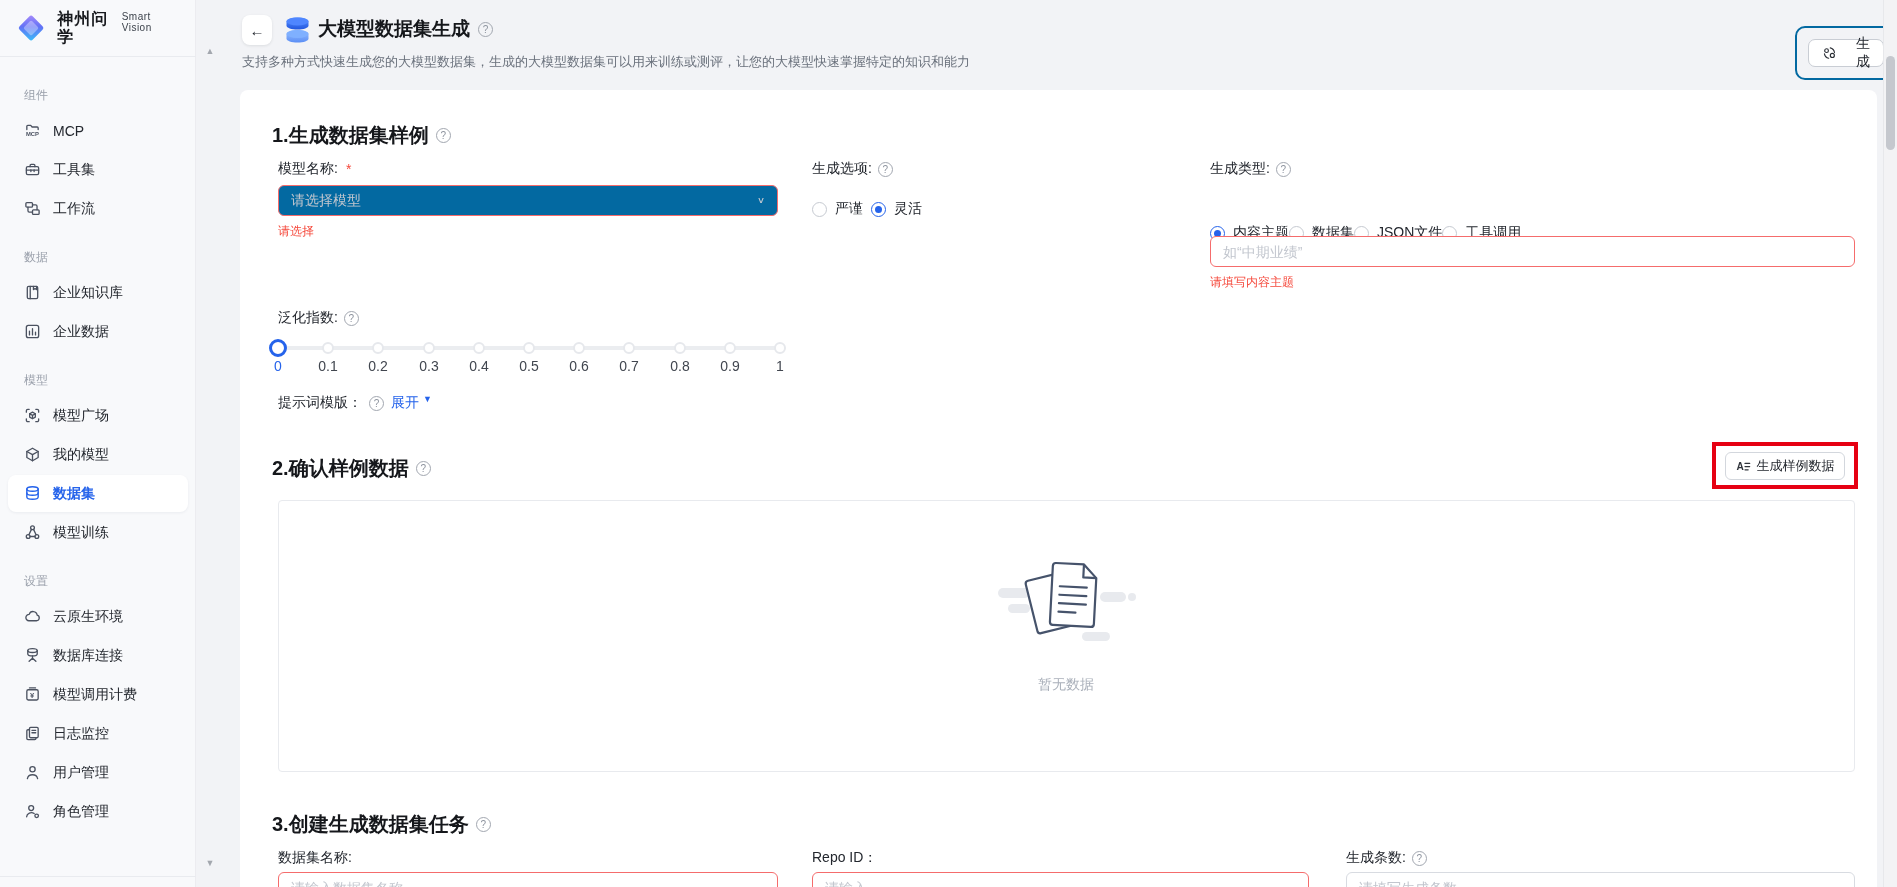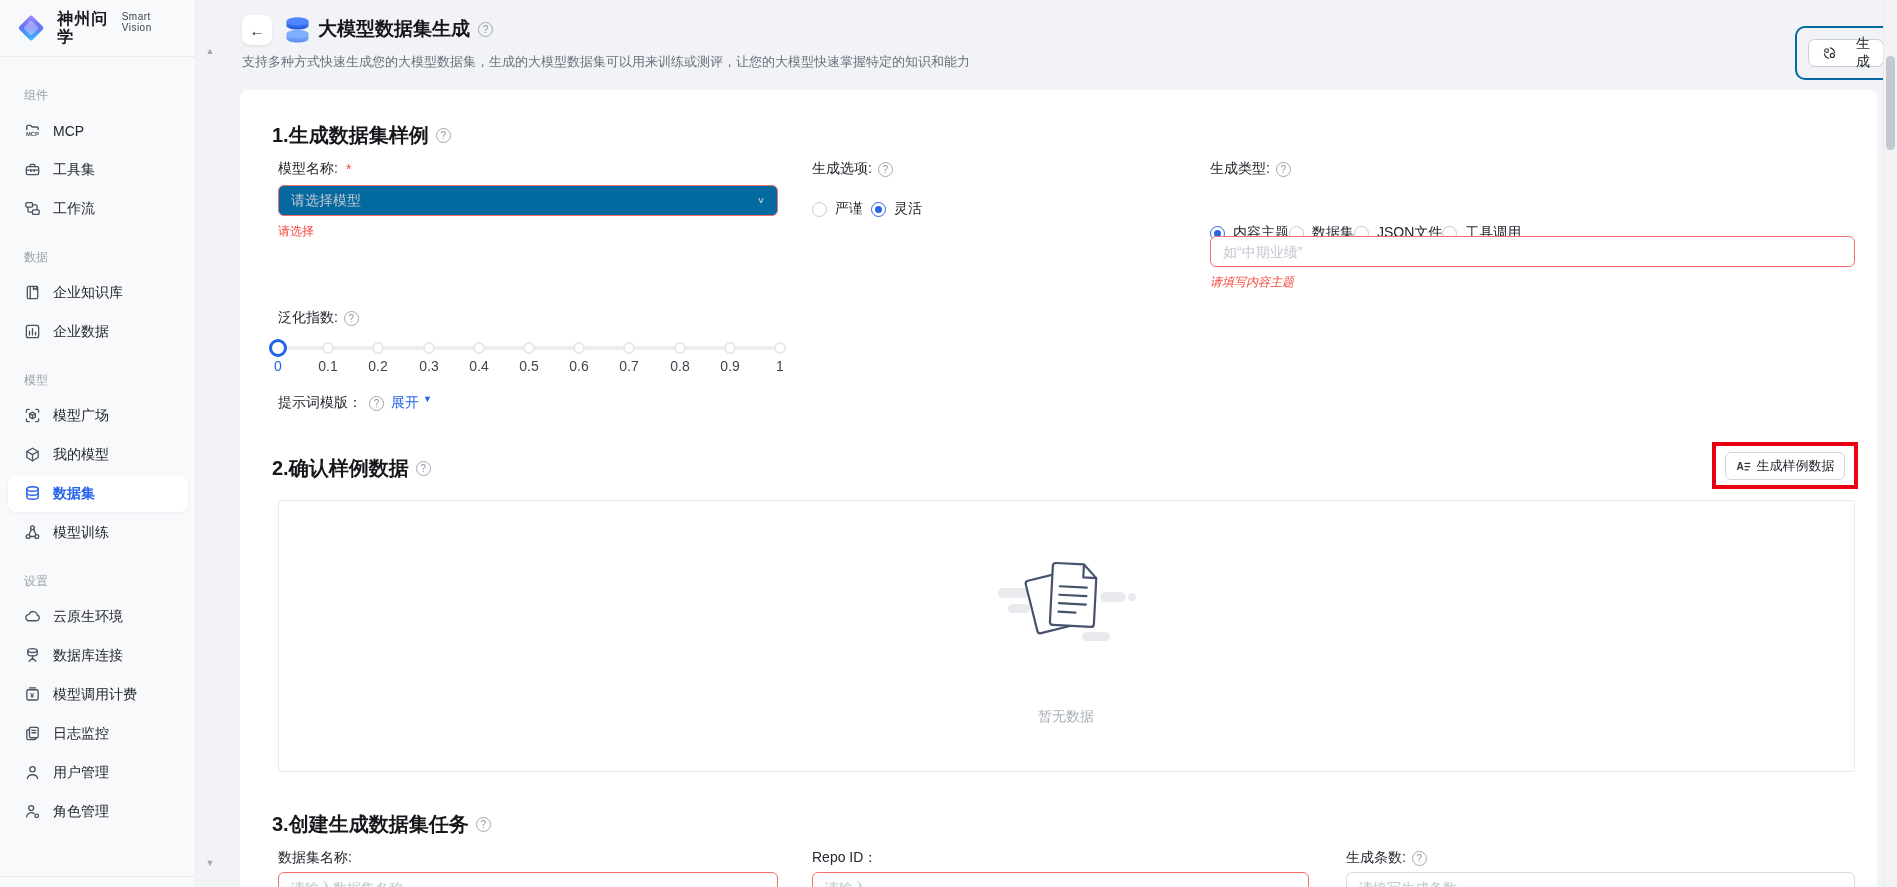--- a/index.html
+++ b/index.html
@@ -72,21 +72,21 @@
 
   .prompt-row { position:absolute; left:278px; top:394px; display:flex; align-items:center; gap:7px; font-size:14px; color:#23272e; }
   .expand-link { color:#2563eb; cursor:pointer; display:flex; align-items:flex-start; gap:4px; }
   .expand-caret { font-size:9px; color:#2563eb; }
 
   
   .annotation-box { position:absolute; left:1712px; top:442px; width:146px; height:47px; border:4px solid #e60012; pointer-events:none; z-index:5; }
   .sample-btn { position:absolute; left:1725px; top:452px; width:120px; height:28px; background:#fff; border:1px solid #d3d7dd; border-radius:6px; display:flex; align-items:center; justify-content:center; gap:6px; font-size:13px; color:#23272e; cursor:pointer; }
   .empty-box { position:absolute; left:278px; top:500px; width:1577px; height:272px; border:1px solid #e8eaee; border-radius:4px; background:#fff; }
   .empty-illustration { position:absolute; left:996px; top:552px; }
-  .empty-text { position:absolute; left:1016px; top:676px; width:100px; text-align:center; font-size:14px; color:#aab0ba;margin-top:32px; }
+  .empty-text { position:absolute; left:1016px; top:676px; width:100px; text-align:center; font-size:14px; color:#aab0ba; }
 
   
   .scrollbar-track { position:absolute; right:0; top:0; width:14px; height:887px; background:#f3f3f5; border-left:1px solid #e7e8eb; }
   .scrollbar-thumb { position:absolute; right:2px; top:56px; width:9px; height:94px; background:#c5c8ce; border-radius:5px; cursor:pointer; }
 </style>
 </head>
 <body>
 
 <div class="canvas">
 
@@ -359,21 +359,21 @@
     <label class="radio-opt">
       <span class="radio"></span>
       <span>JSON文件</span>
     </label>
     <label class="radio-opt">
       <span class="radio"></span>
       <span>工具调用</span>
     </label>
   </div>
   <input class="ipt" style="left: 1210px; top: 236px; width: 645px; height: 31px;" placeholder="如“中期业绩”">
-  <div class="err-text" style="left:1210px; top:274px;font-style:italic;">请填写内容主题</div>
+  <div class="err-text" style="left:1210px; top:274px;">请填写内容主题</div>
 
   <div class="field-label" style="left:278px; top:309px;">
     <span>泛化指数:</span>
     <span class="help">?</span>
   </div>
   <div class="slider">
     <div class="slider-rail"></div>
     <span class="slider-dot" style="left:0px;"></span>
     <span class="slider-dot" style="left:50px;"></span>
     <span class="slider-dot" style="left:100px;"></span>

